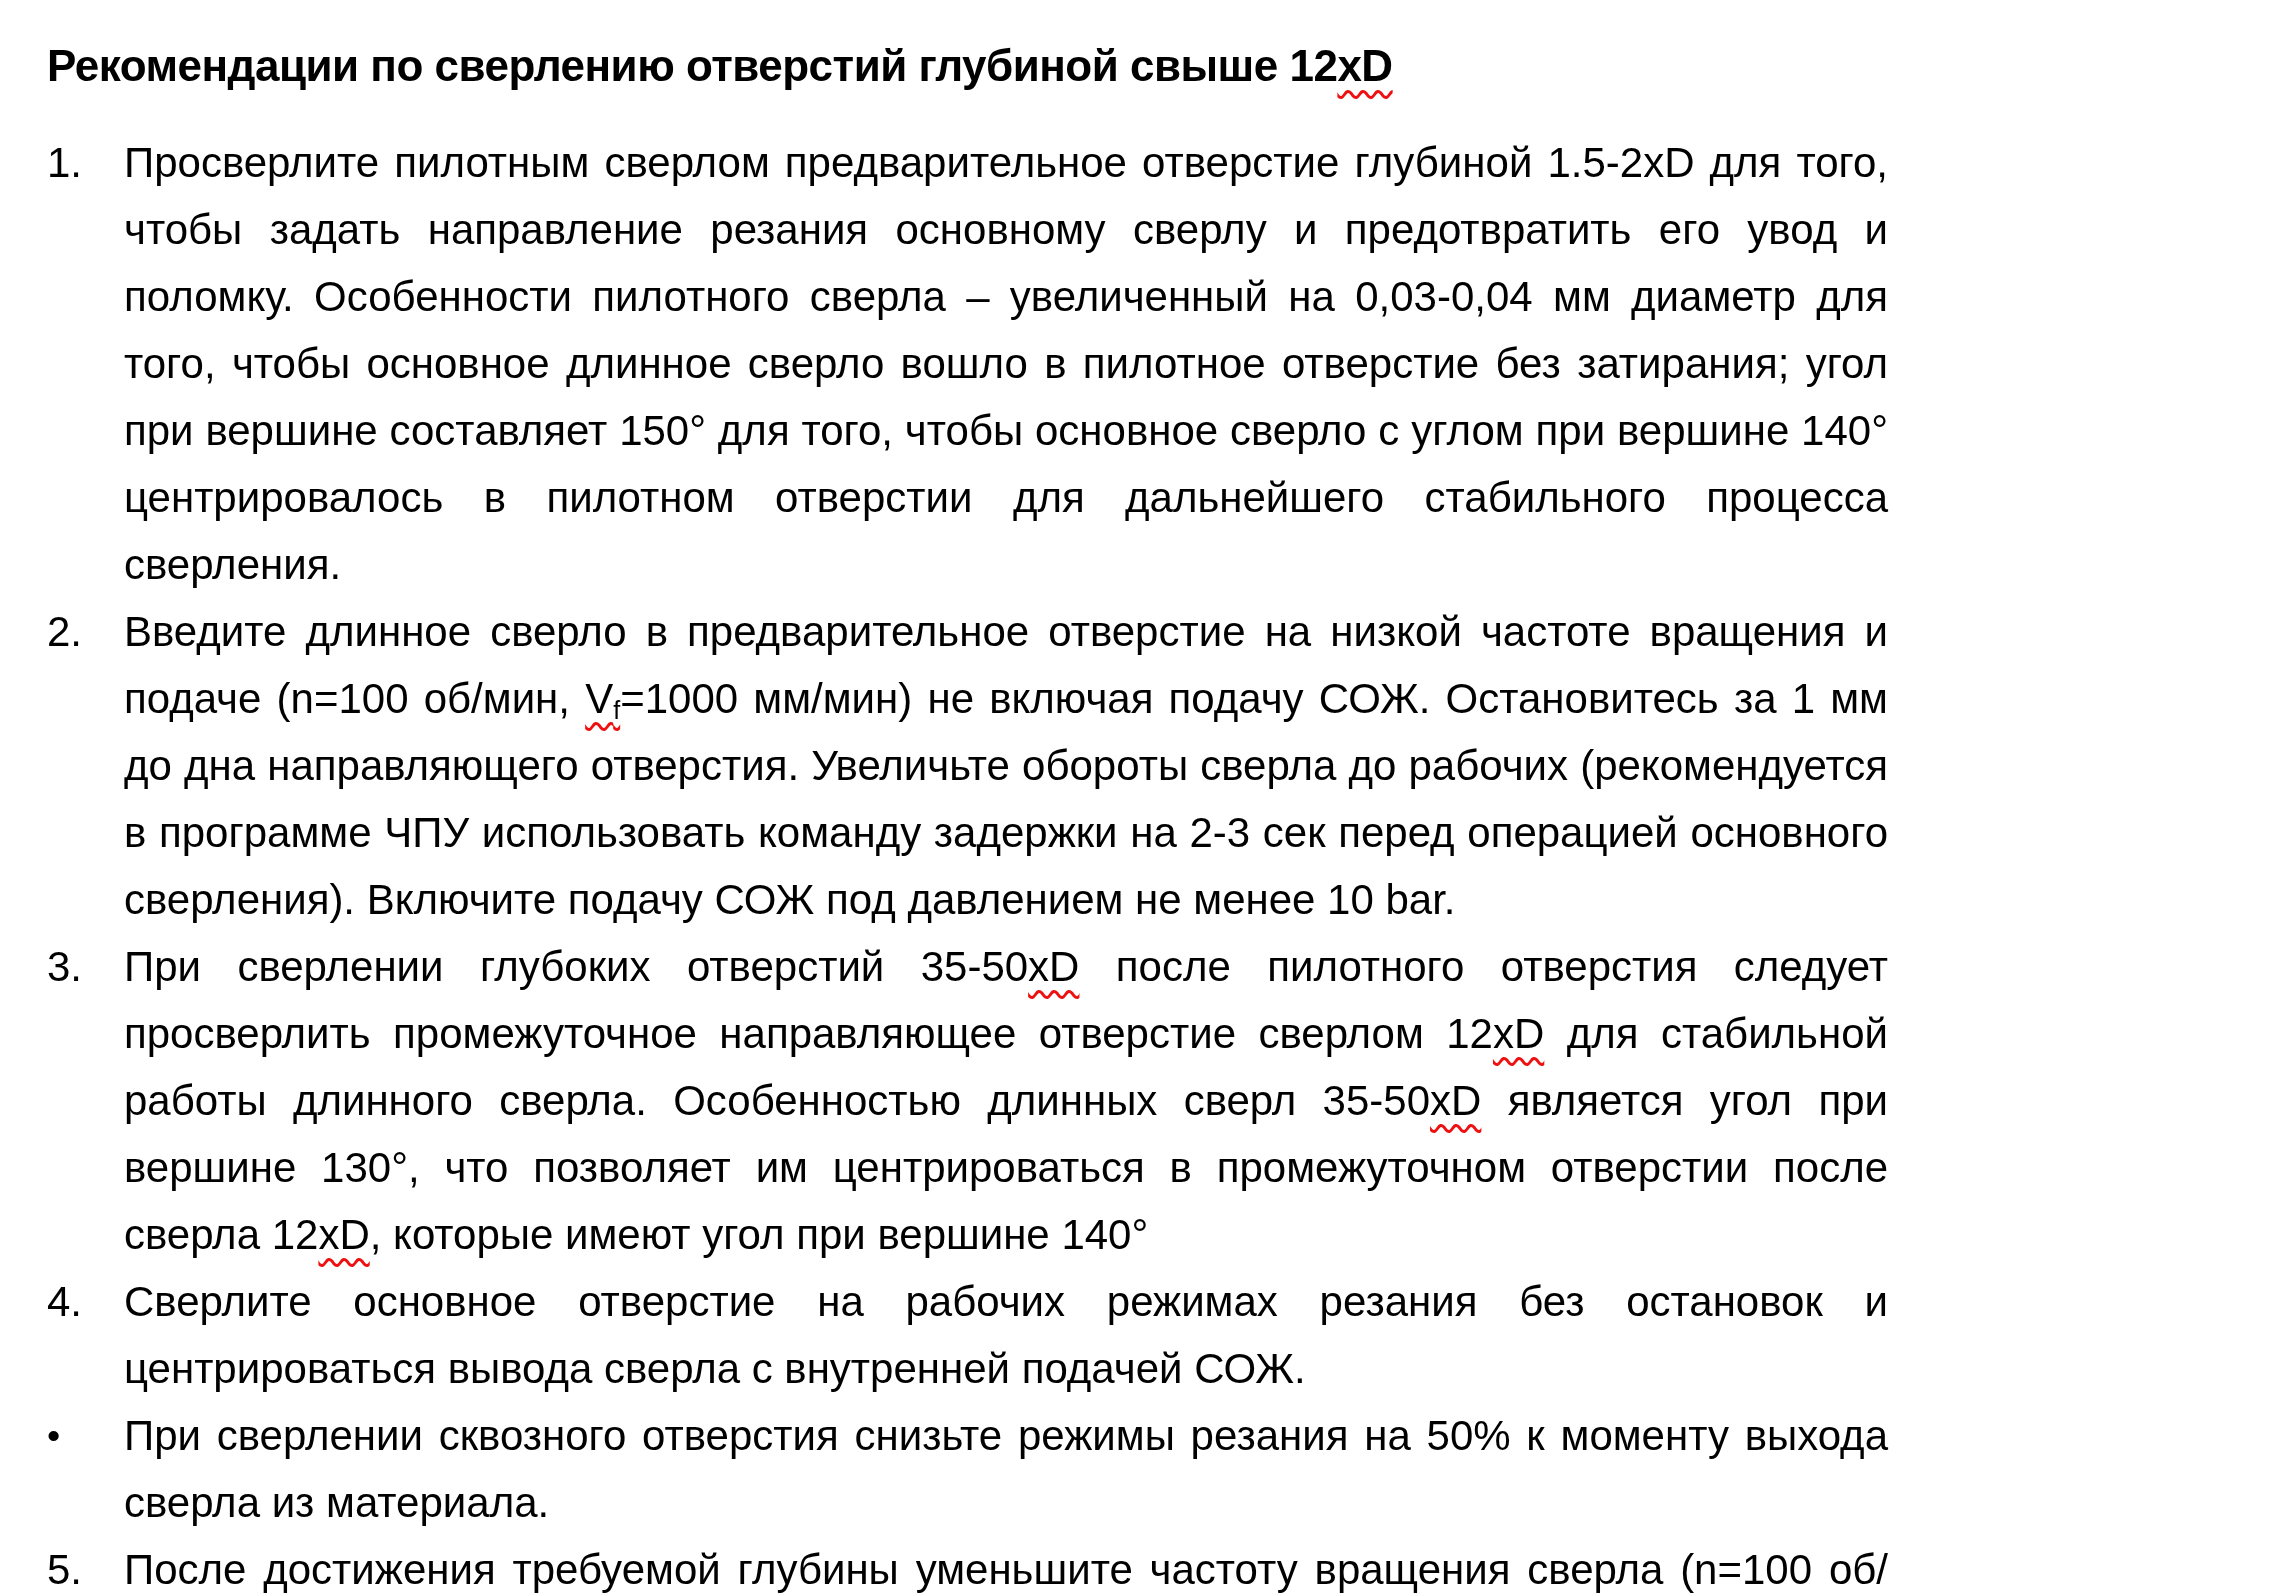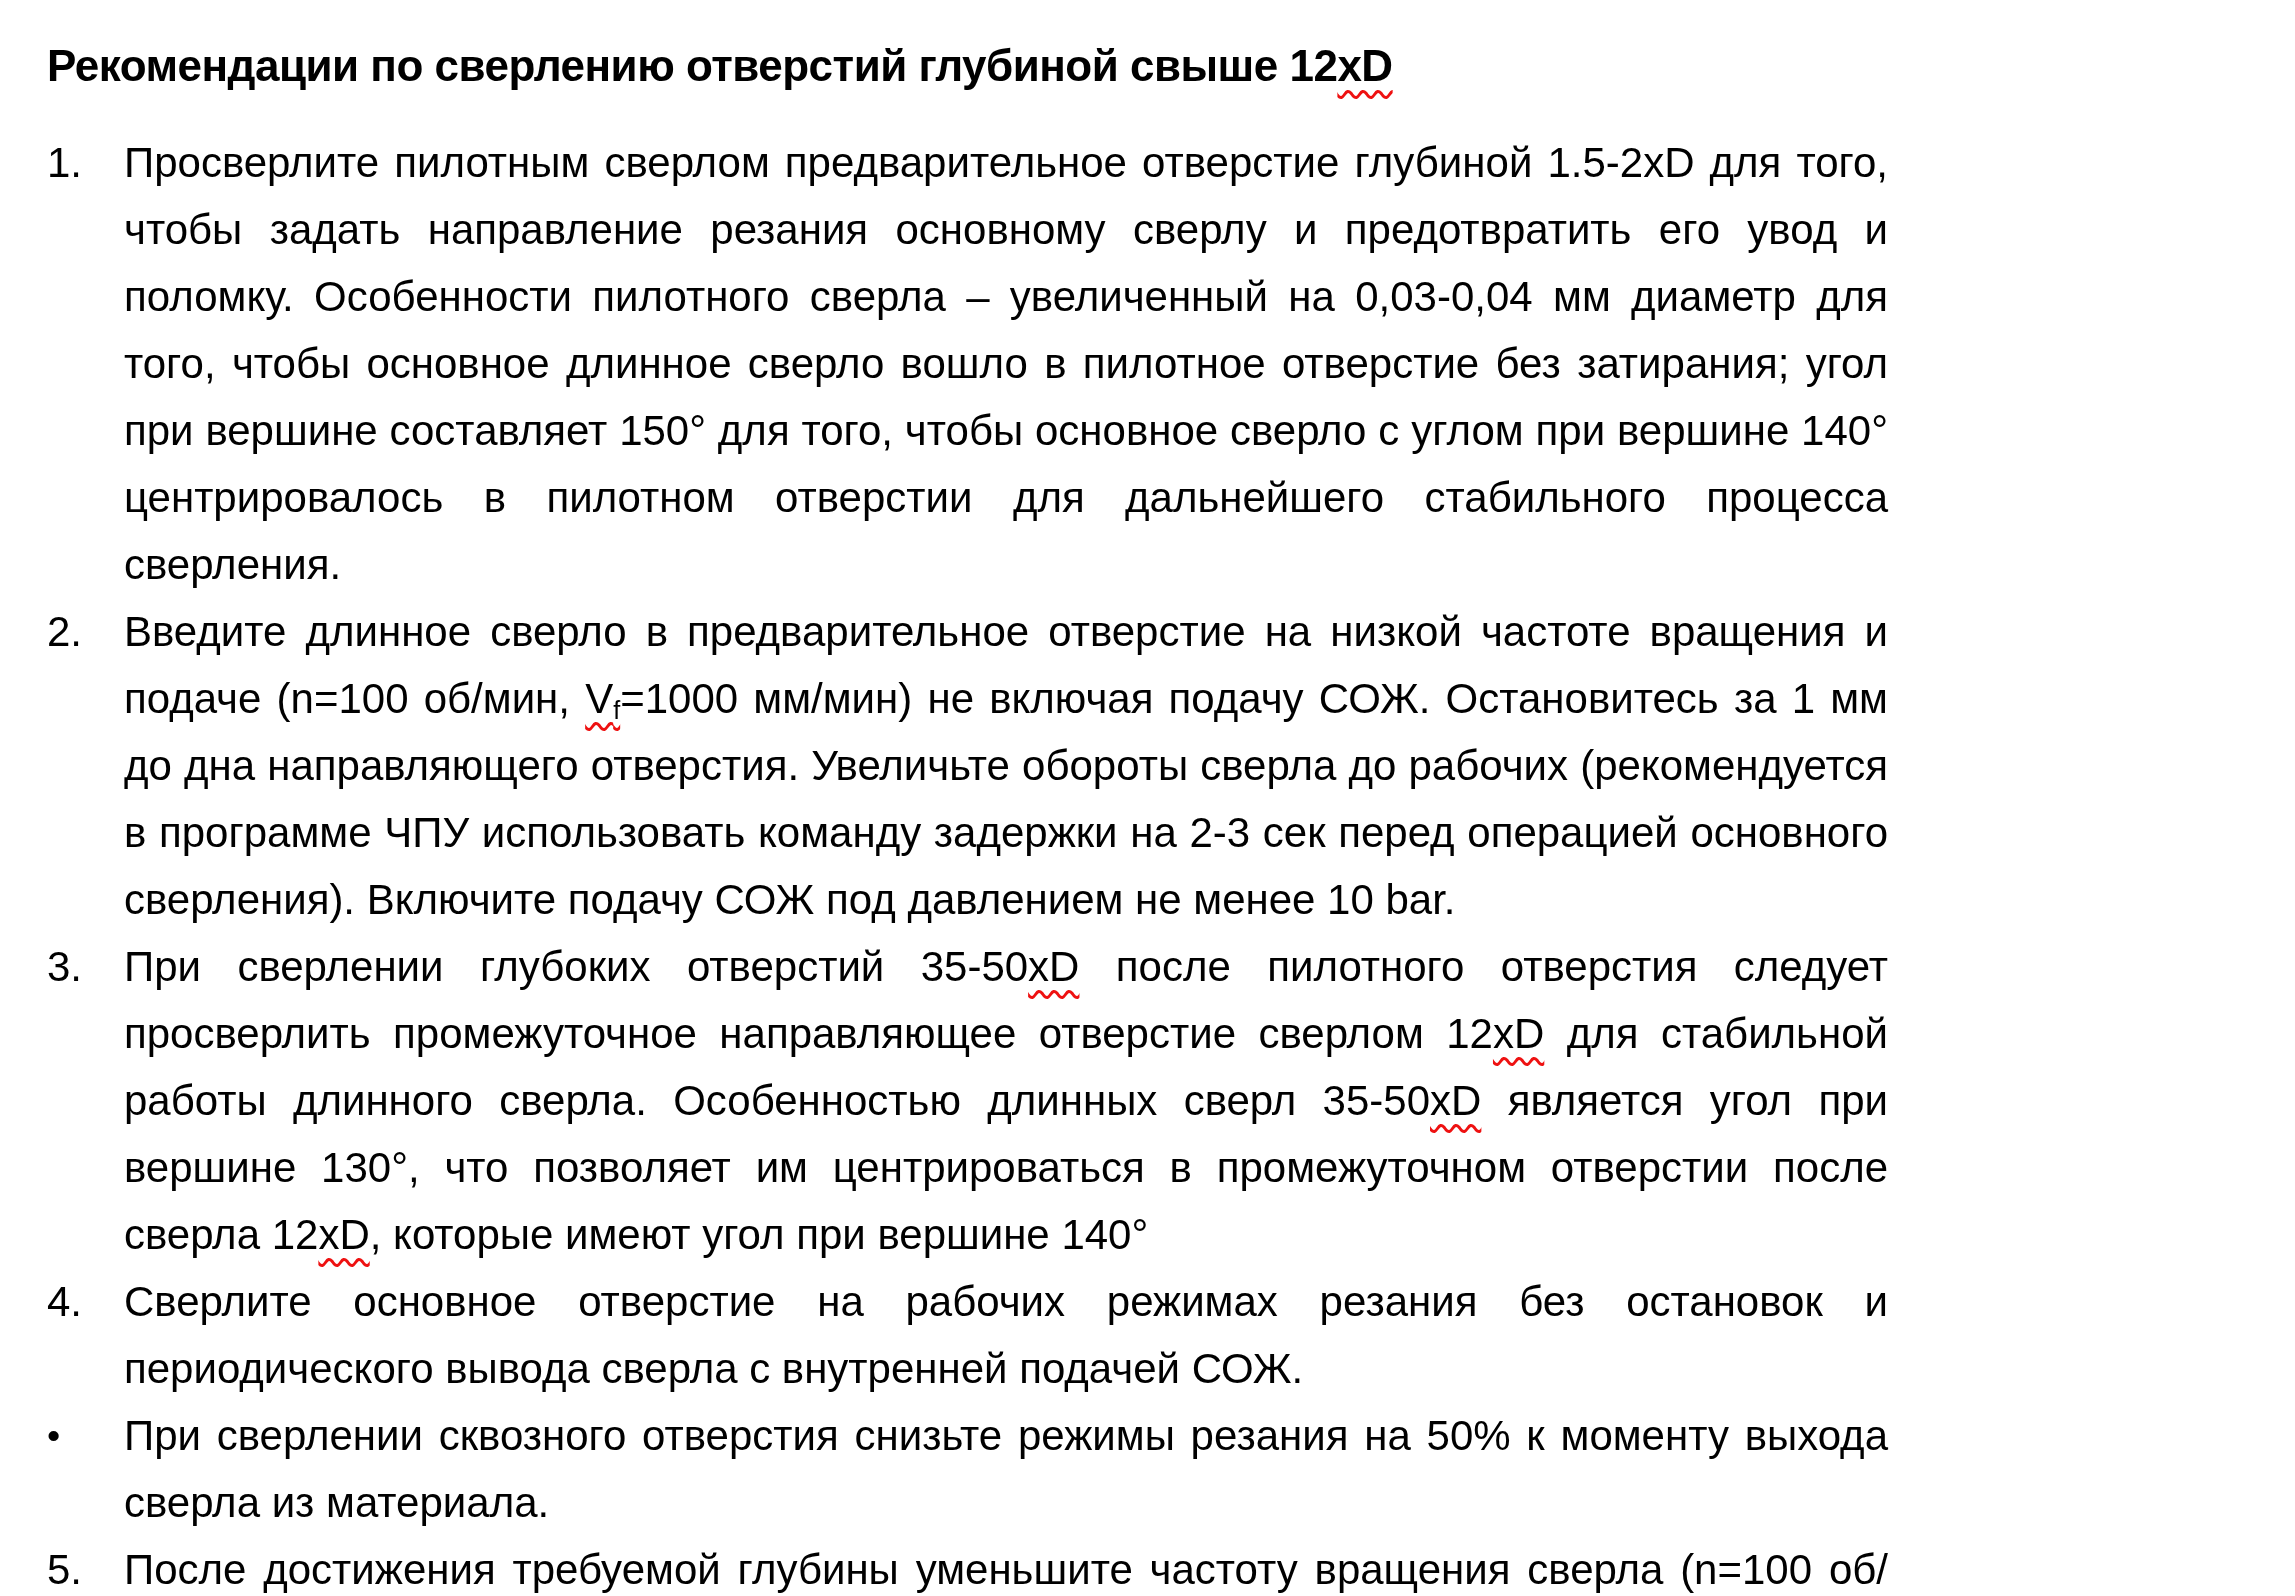--- a/index.html
+++ b/index.html
@@ -86,21 +86,21 @@
       <div class="li-body"><span>Введите длинное сверло в предварительное отверстие на низкой частоте вращения и подаче (n=100 об/мин, </span><span class="sq"><span>V</span><sub class="vf">f</sub></span><span>=1000 мм/мин) не включая подачу СОЖ. Остановитесь за 1 мм до дна направляющего отверстия. Увеличьте обороты сверла до рабочих (рекомендуется в программе ЧПУ использовать команду задержки на 2-3 сек перед операцией основного сверления). Включите подачу СОЖ под давлением не менее 10 bar.</span></div>
     </div>
 
     <div class="li">
       <span class="marker">3.</span>
       <div class="li-body"><span>При сверлении глубоких отверстий 35-50</span><span class="sq">xD</span><span> после пилотного отверстия следует просверлить промежуточное направляющее отверстие сверлом 12</span><span class="sq">xD</span><span> для стабильной работы длинного сверла. Особенностью длинных сверл 35-50</span><span class="sq">xD</span><span> является угол при вершине 130°, что позволяет им центрироваться в промежуточном отверстии после сверла 12</span><span class="sq">xD</span><span>, которые имеют угол при вершине 140°</span></div>
     </div>
 
     <div class="li">
       <span class="marker">4.</span>
-      <div class="li-body"><span>Сверлите основное отверстие на рабочих режимах резания без остановок и периодического вывода сверла с внутренней подачей СОЖ.</span></div>
+      <div class="li-body"><span>Сверлите основное отверстие на рабочих режимах резания без остановок и центрироваться вывода сверла с внутренней подачей СОЖ.</span></div>
     </div>
 
     <div class="li">
       <span class="marker bullet">•</span>
       <div class="li-body"><span>При сверлении сквозного отверстия снизьте режимы резания на 50% к моменту выхода сверла из материала.</span></div>
     </div>
 
     <div class="li">
       <span class="marker">5.</span>
       <div class="li-body"><span>После достижения требуемой глубины уменьшите частоту вращения сверла (n=100 об/мин). Выключите подачу СОЖ. Выведите сверло из отверстия на уменьшенной подаче (</span><span class="sq"><span>V</span><sub class="vf">f</sub></span><span>=2000 мм/мин).</span></div>

